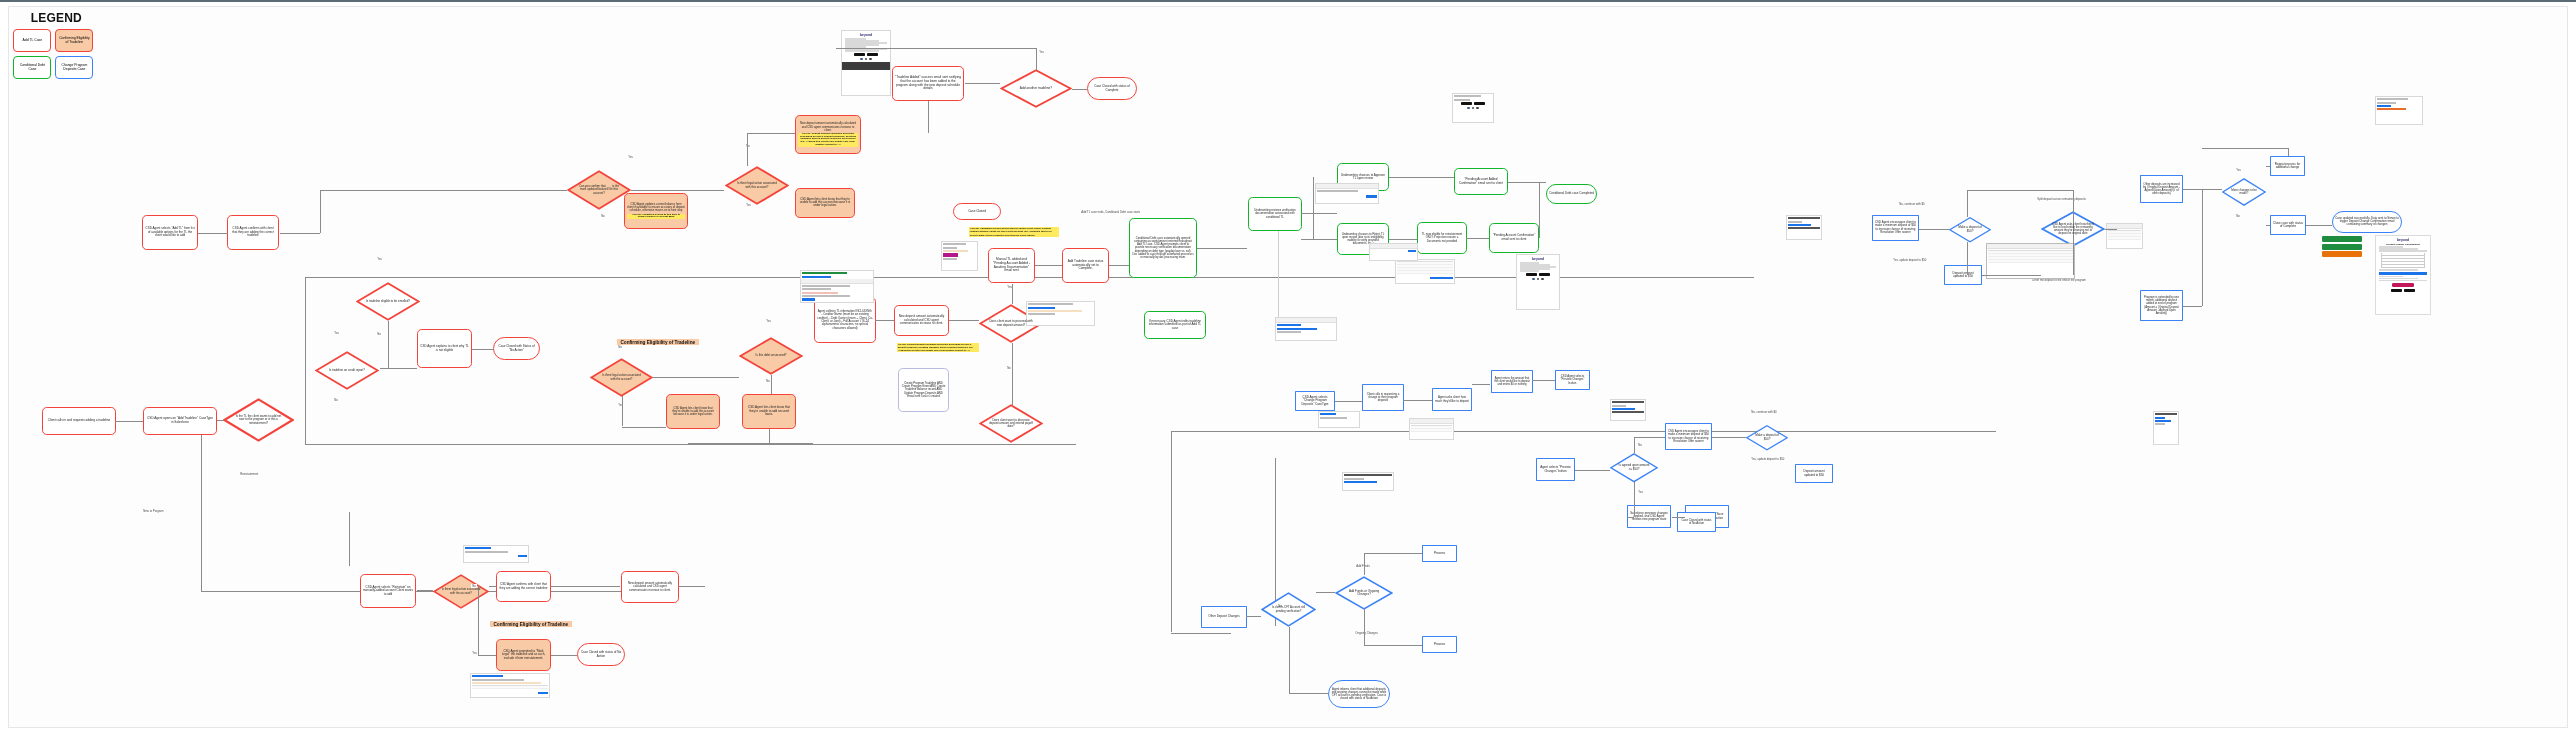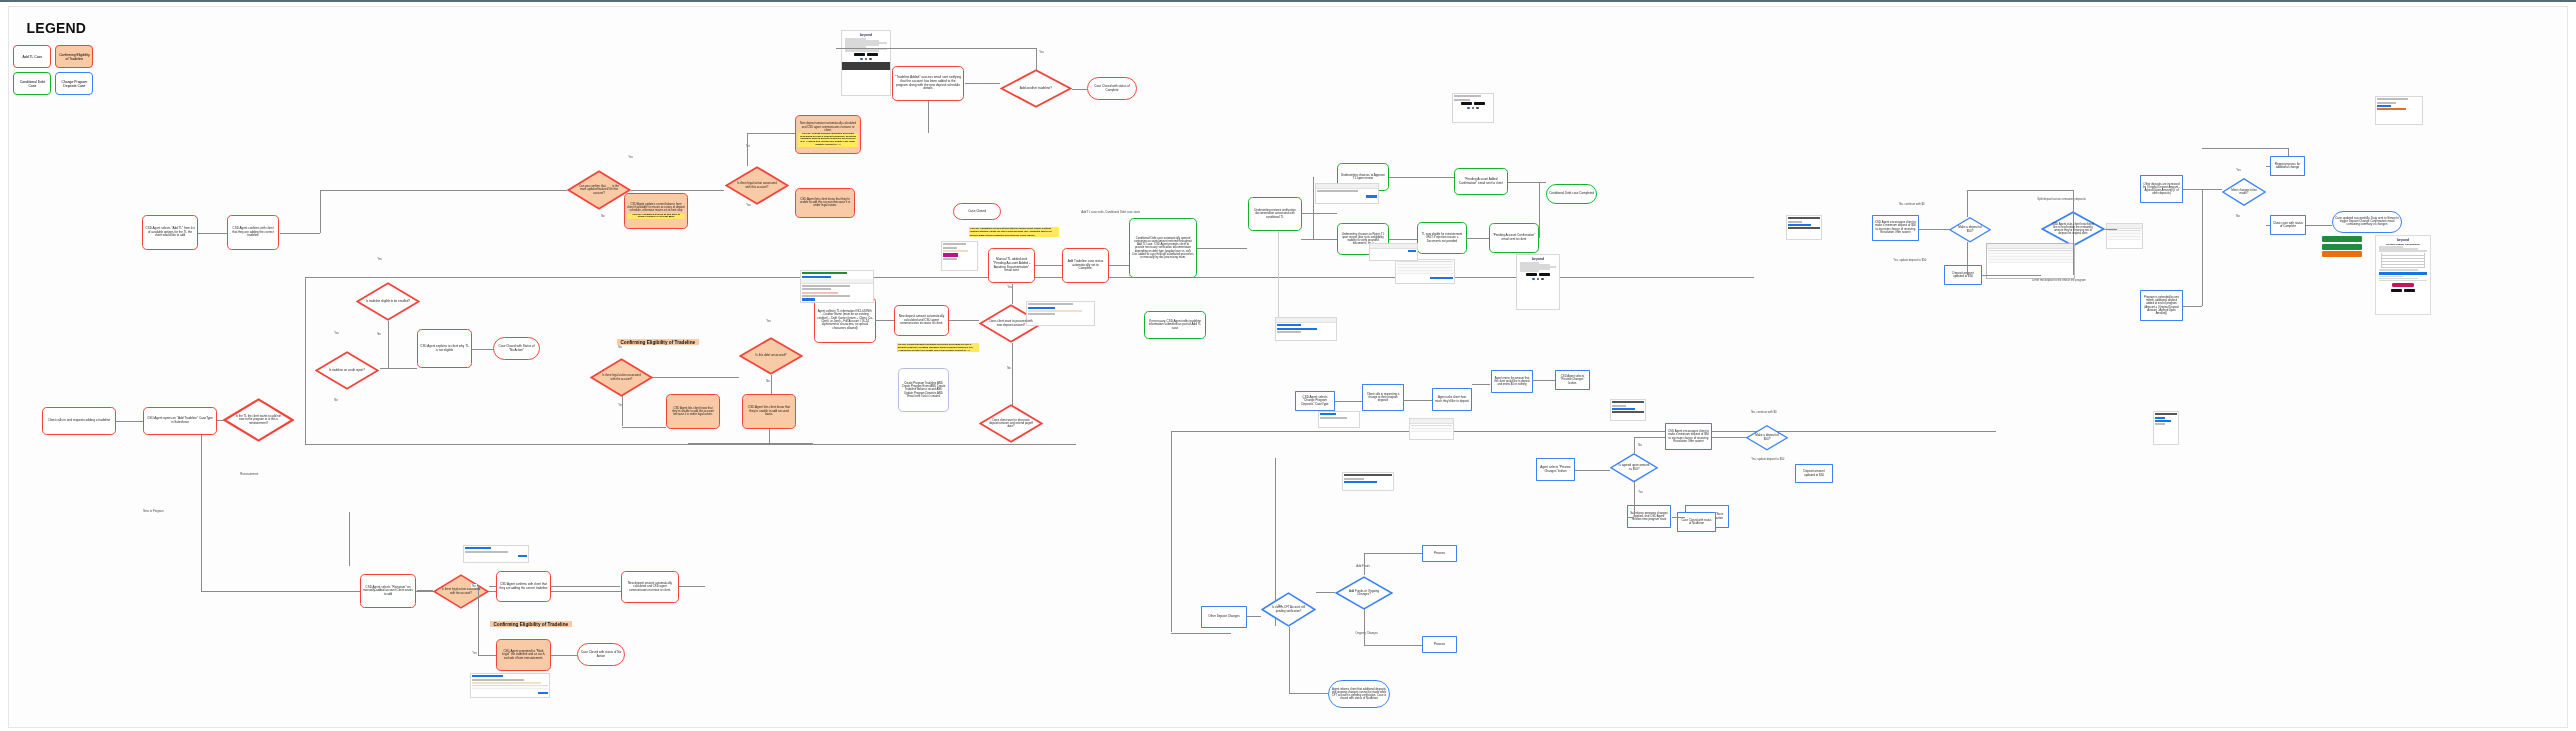--- a/index.html
+++ b/index.html
@@ -23,21 +23,21 @@
   .green{border:1.5px solid #12b52a;}
   .blue{border:1.5px solid #3b82f6;}
   .lav{border:0.9px solid #b8bce0;background:#fff;}
   .lbl{position:absolute;color:#444;white-space:nowrap;background:#fff;padding:0 1.3px;}
   .ln{position:absolute;background:#8b8b8b;}
   .lnh{height:0.7px;}
   .lnv{width:0.7px;}
   .hi{background:#ffe95e;font-weight:bold;font-style:normal;color:#111;padding:0 0.7px;}
   .sect{position:absolute;font-weight:bold;color:#111;background:#f8cba6;padding:0.7px 3.4px;white-space:nowrap;}
   .legend{position:absolute;}
-  .legend h1{margin:9px;font-size:14px;font-weight:bold;letter-spacing:0.2px;text-align:center;color:#111;}
+  .legend h1{margin:0;font-size:12px;font-weight:bold;letter-spacing:0.2px;text-align:center;color:#111;}
   .lgrid{display:grid;grid-template-columns:38px 38px;grid-gap:4px;margin-top:3.4px;}
   .lbox{height:23px;border-radius:4px;display:flex;align-items:center;justify-content:center;
         text-align:center;font-size:3.4px;line-height:1.2;padding:1.3px;box-sizing:border-box;}
   
   .shot{position:absolute;background:#fff;border:0.7px solid #d8d8d8;overflow:hidden;}
   .shot .bar{height:2px;background:#bdbdbd;margin:1.3px;}
   .shot .bar.dk{background:#555;}
   .shot .bar.bl{background:#1a73e8;}
   .shot .bar.gr{background:#1e8e3e;}
   .shot .bar.or{background:#e8710a;}

